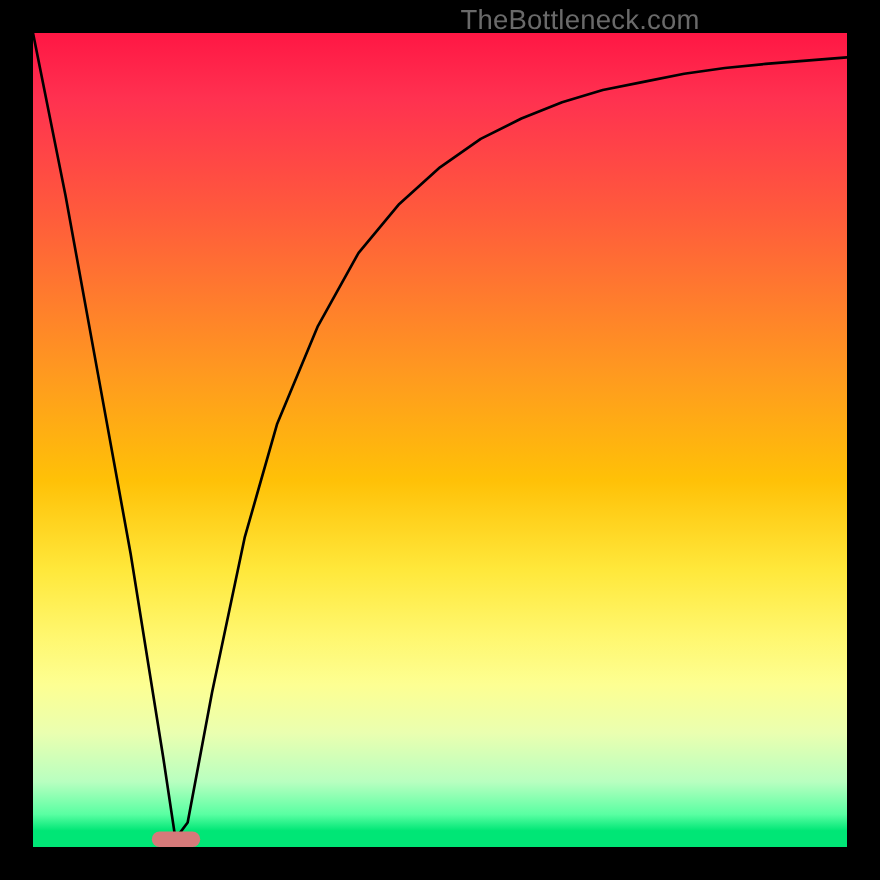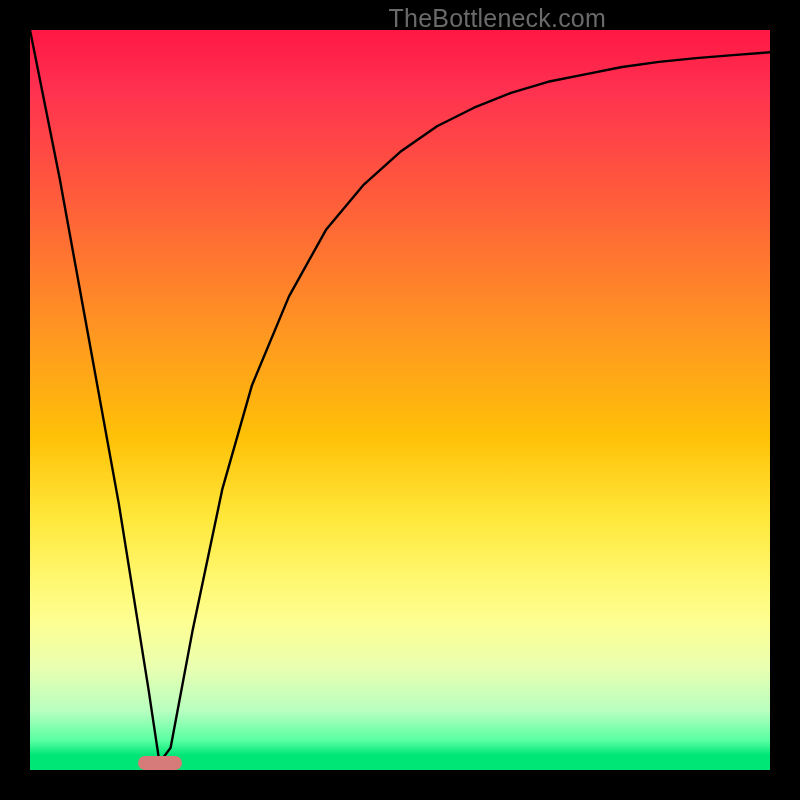--- a/index.html
+++ b/index.html
@@ -11,20 +11,21 @@
     font-family: Arial, Helvetica, sans-serif;
     overflow: hidden;
   }
   .frame {
     position: absolute;
     top: 0;
     left: 0;
     width: 636px;
     height: 800px;
     background: #000;
+    padding-left: 30px;
   }
   .plot {
     position: absolute;
     top: 30px;
     left: 30px;
     width: 740px;
     height: 740px;
     background: linear-gradient(to bottom,
       #ff1744 0%,
       #ff3150 8%,

